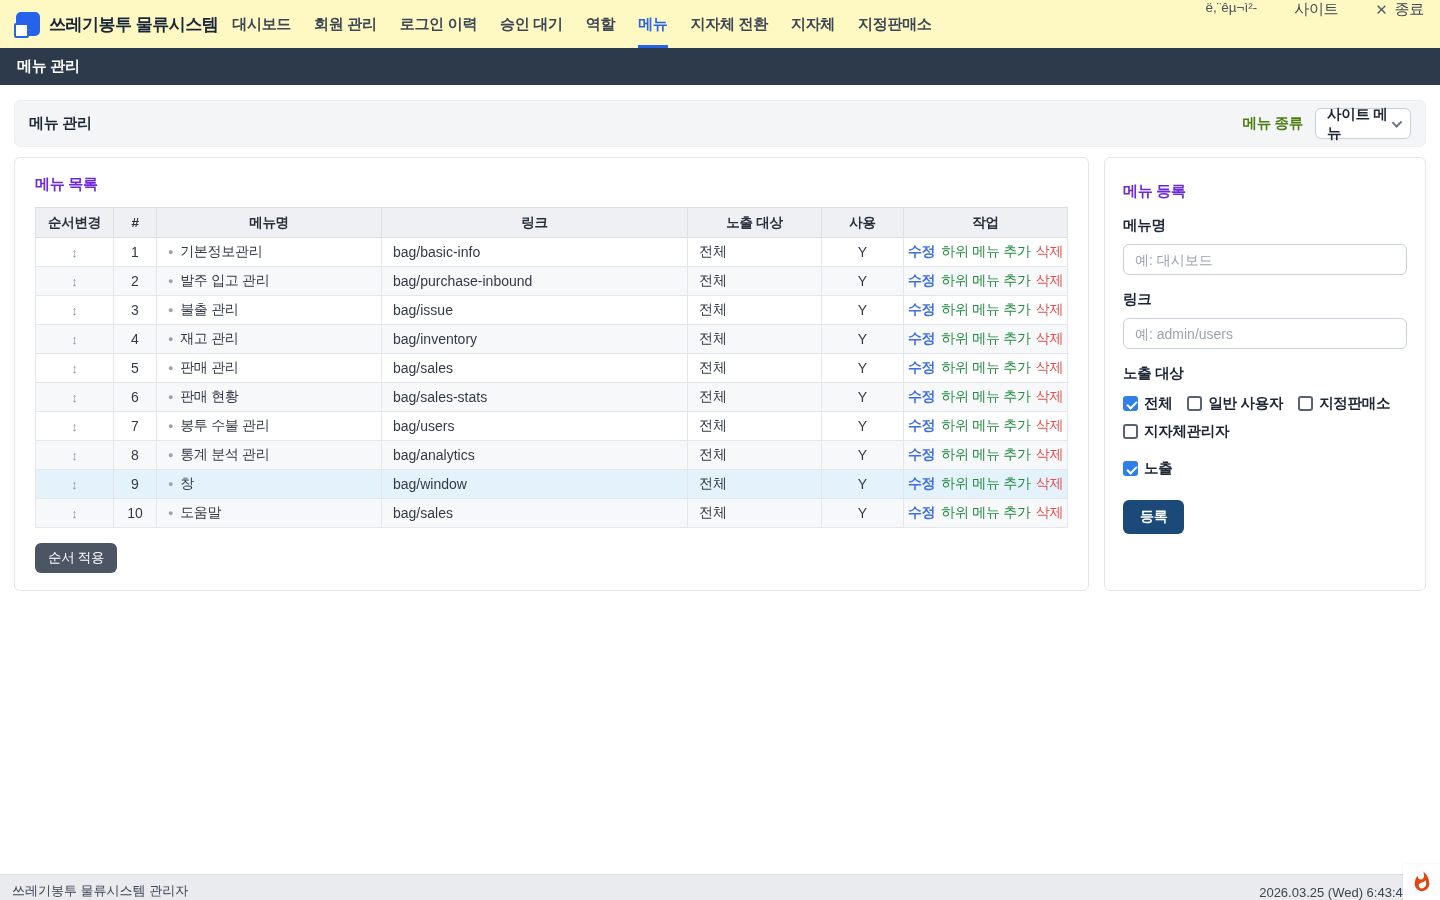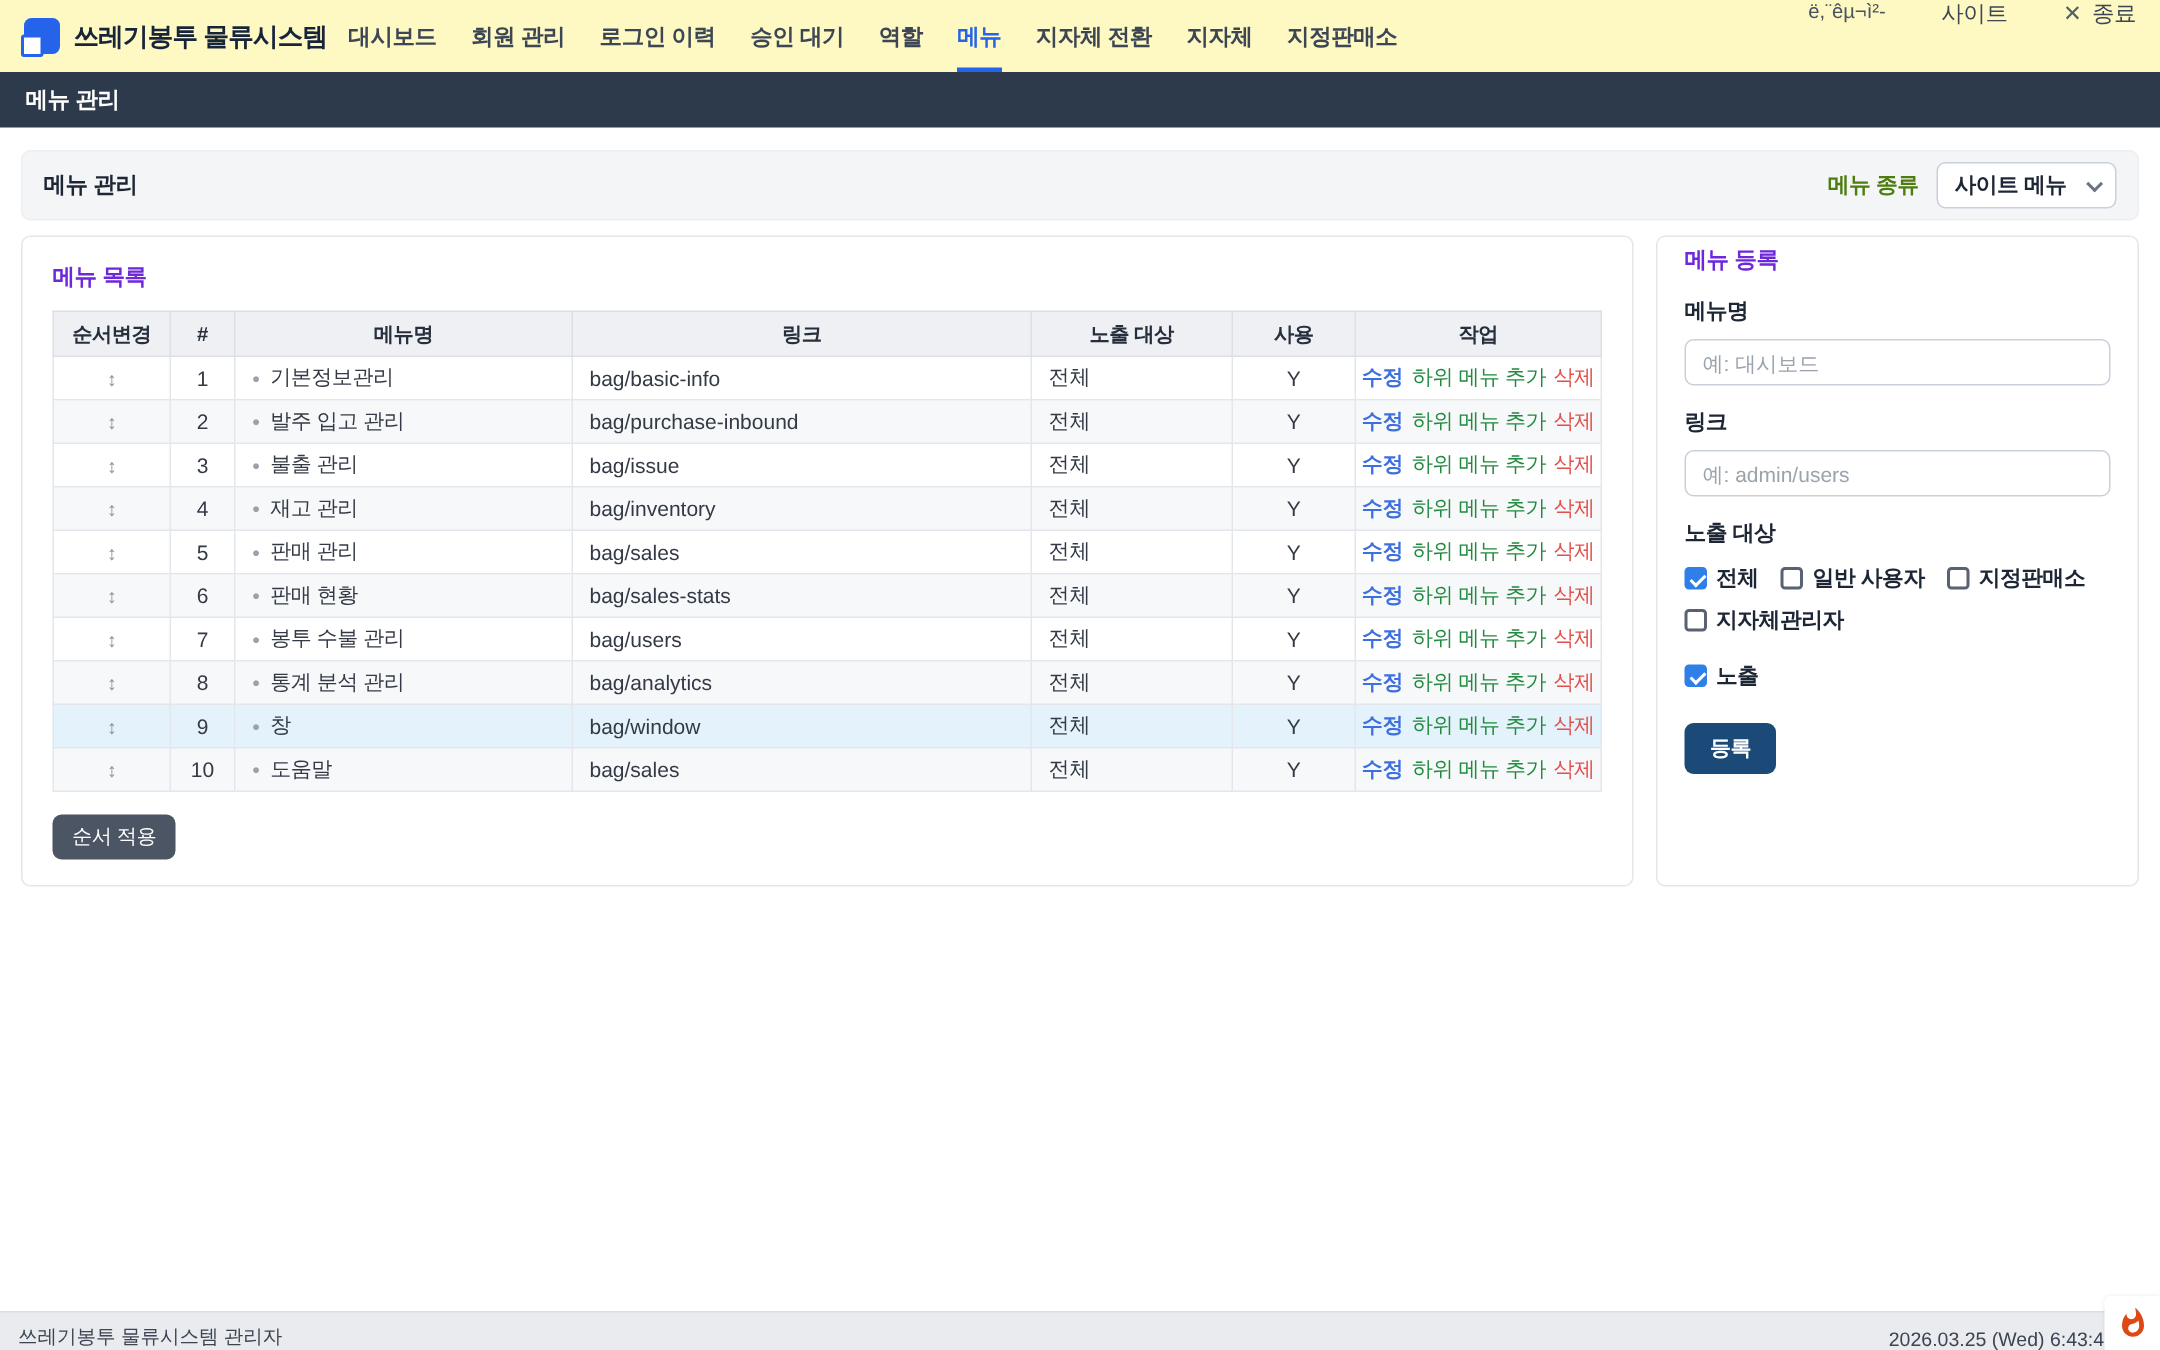--- a/index.html
+++ b/index.html
@@ -27,28 +27,28 @@
   .x-icon{font-size:15px;color:#555e6b;line-height:1;}
 
   
   .darkbar{height:37px;background:var(--dark-bar);color:#fff;display:flex;align-items:center;padding:0 17px;font-size:15px;font-weight:700;letter-spacing:-0.3px;}
 
   
   .page-head{margin:15px 14px 0;height:47px;background:#f4f5f7;border:1px solid #edeff2;border-radius:6px;display:flex;align-items:center;justify-content:space-between;padding:0 14px;}
   .page-title{font-size:15px;font-weight:700;color:#1d2635;letter-spacing:-0.3px;}
   .menu-type{display:flex;align-items:center;gap:12px;}
   .menu-type-label{font-size:14.5px;font-weight:700;color:#4d7c0f;letter-spacing:-0.3px;}
-  .select{width:120px;height:31px;background:#fff;border:1px solid #c9d0d9;border-radius:6px;display:flex;align-items:center;justify-content:space-between;padding:0 11px;font-size:14.5px;font-weight:700;color:#1d2635;cursor:pointer;letter-spacing:-0.3px;}
+  .select{width:96px;height:31px;background:#fff;border:1px solid #c9d0d9;border-radius:6px;display:flex;align-items:center;justify-content:space-between;padding:0 11px;font-size:14.5px;font-weight:700;color:#1d2635;cursor:pointer;letter-spacing:-0.3px;}
   .chevron{width:8px;height:8px;border-right:2px solid #6b7480;border-bottom:2px solid #6b7480;transform:rotate(45deg) translateY(-2px);}
 
   
   .content{display:flex;gap:15px;margin:10px 14px 0;align-items:stretch;}
   .card{background:#fff;border:1px solid #e3e6ea;border-radius:6px;}
   .card-list{flex:1;min-height:420px;padding:17px 20px;}
-  .card-form{width:322px;min-height:420px;padding:6px 18px;}
+  .card-form{width:322px;min-height:420px;padding:24px 18px;}
   .card-title{font-size:15px;font-weight:700;color:#6d28d9;letter-spacing:-0.3px;}
 
   
   table{border-collapse:collapse;table-layout:fixed;width:100%;margin-top:13px;}
   th{background:#eef0f3;border:1px solid #dcе0e6;border:1px solid #dce0e6;font-size:13.5px;font-weight:700;color:#272f3d;height:30px;text-align:center;letter-spacing:-0.3px;}
   td{border:1px solid #e3e7ec;font-size:14px;height:29px;color:#333a45;background:#fff;}
   tr:nth-child(even) td{background:#f7f8fa;}
   tr.highlight td{background:var(--highlight-row);}
   td.c{text-align:center;}
   td.l{text-align:left;padding-left:11px;}

